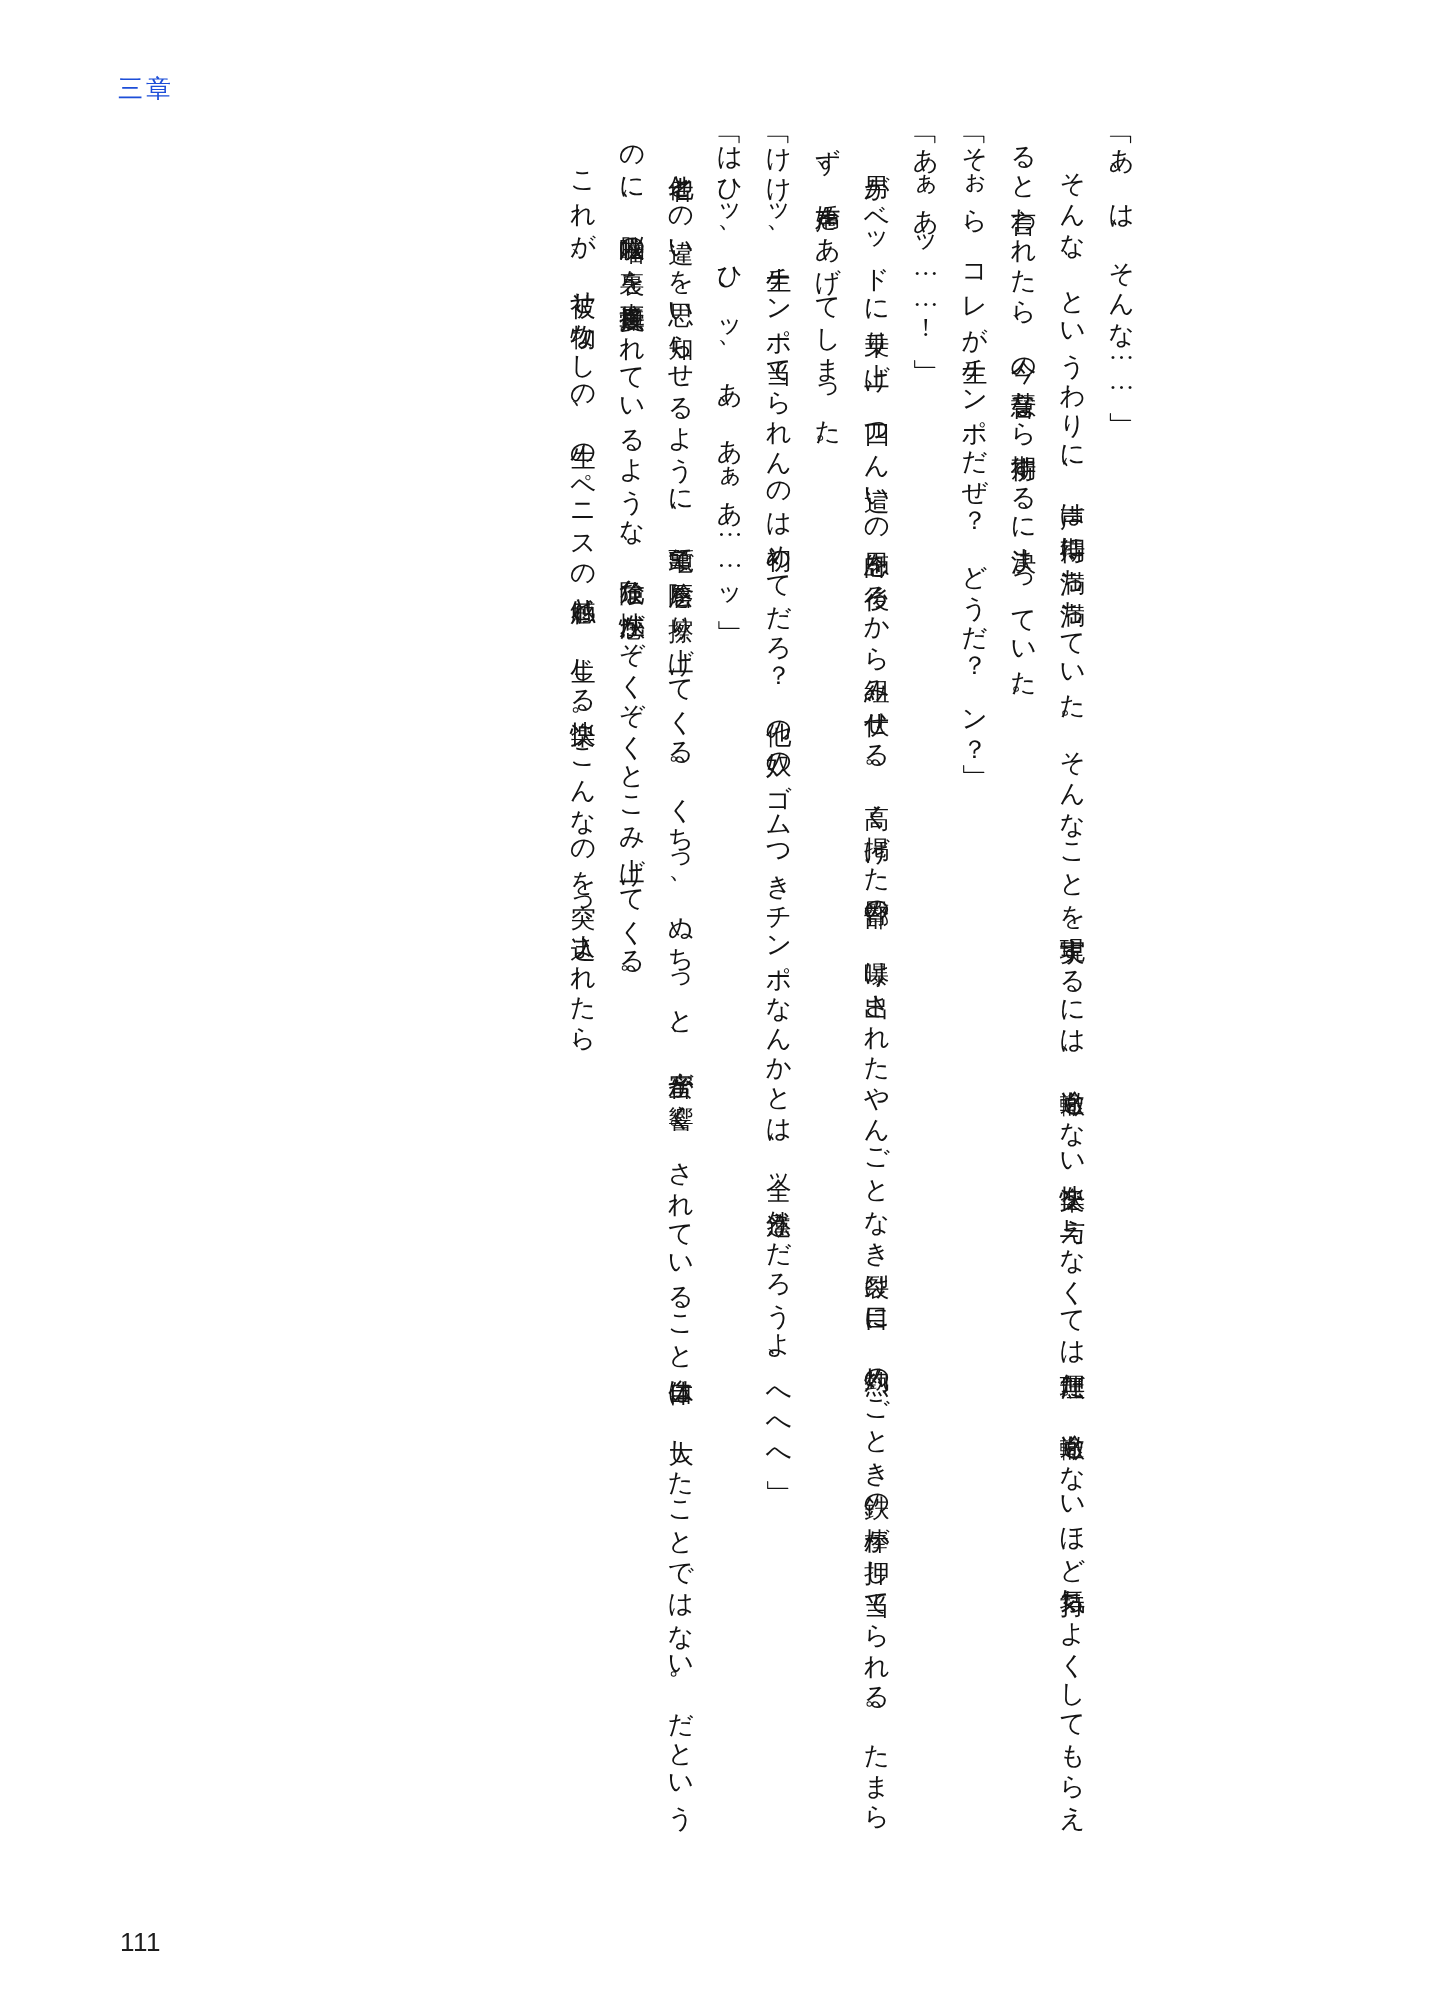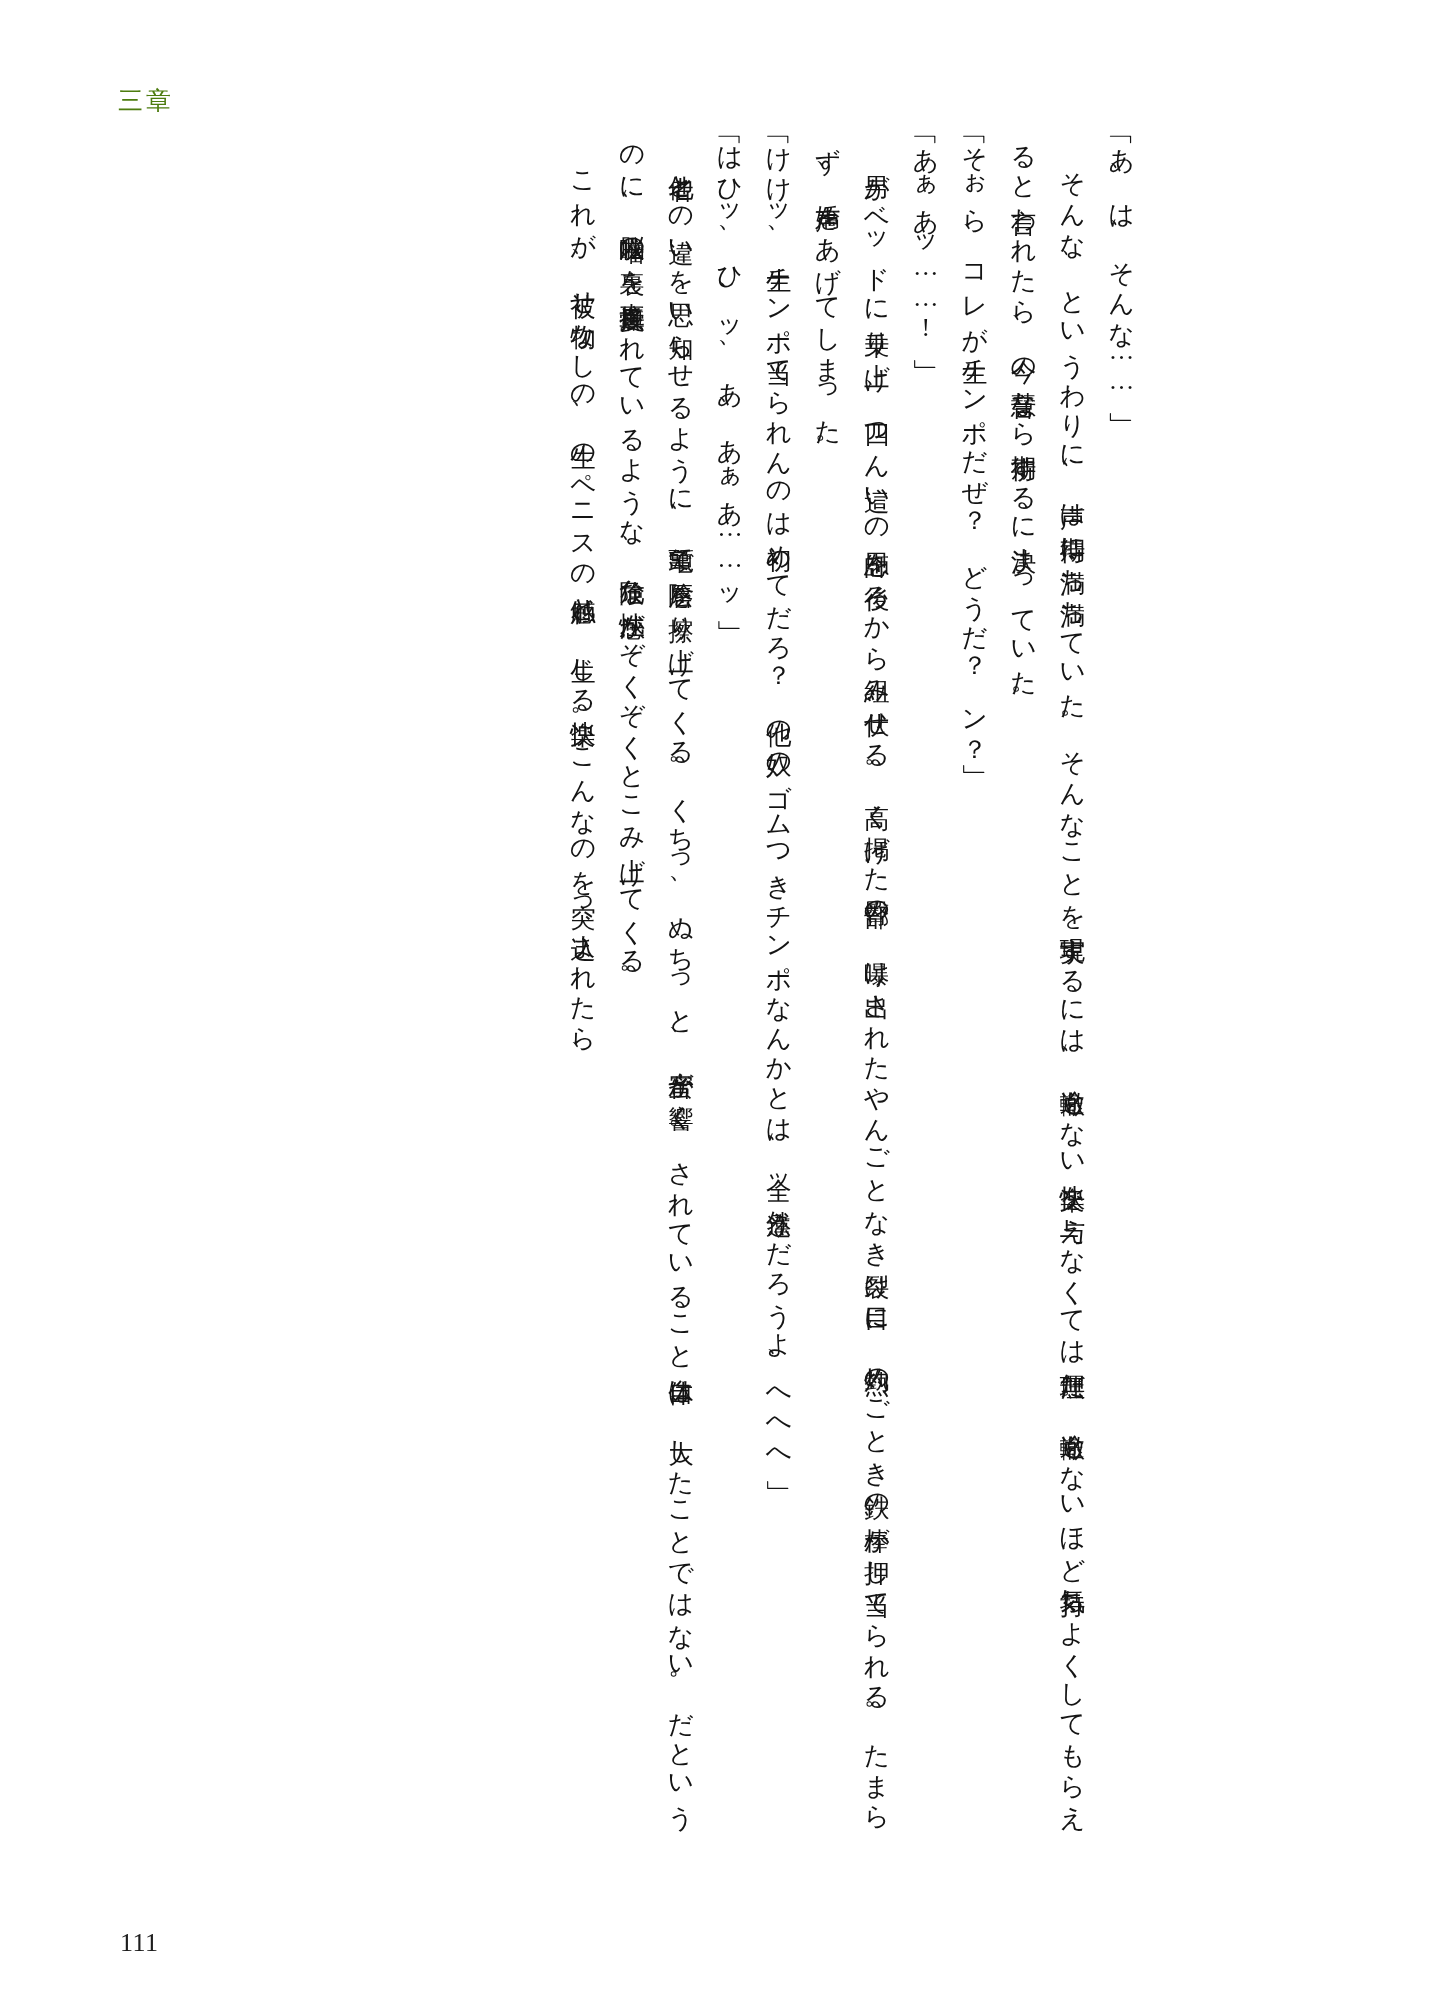--- a/index.html
+++ b/index.html
@@ -26,34 +26,33 @@
     box-sizing: border-box;
   }
 
   
   .chapter-header {
     position: absolute;
     top: 72px;
     left: 118px;
     font-size: 25px;
     letter-spacing: 0.12em;
-    color: #4d7c0f;
+    color: #1d4ed8;
     font-family: Liberation Serif, serif;
-    margin-top: 12px;
   }
 
   
   .page-number {
     position: absolute;
     left: 120px;
     bottom: 42px;
     font-size: 26px;
     color: #1d1d1d;
     letter-spacing: 0.02em;
-    font-family: Liberation Serif, serif;
+    font-family: Liberation Sans, sans-serif;
   }
 
   
   .body-text {
     position: absolute;
     top: 128px;
     left: 110px;
     width: 1035px;
     height: 1690px;
     writing-mode: vertical-rl;

